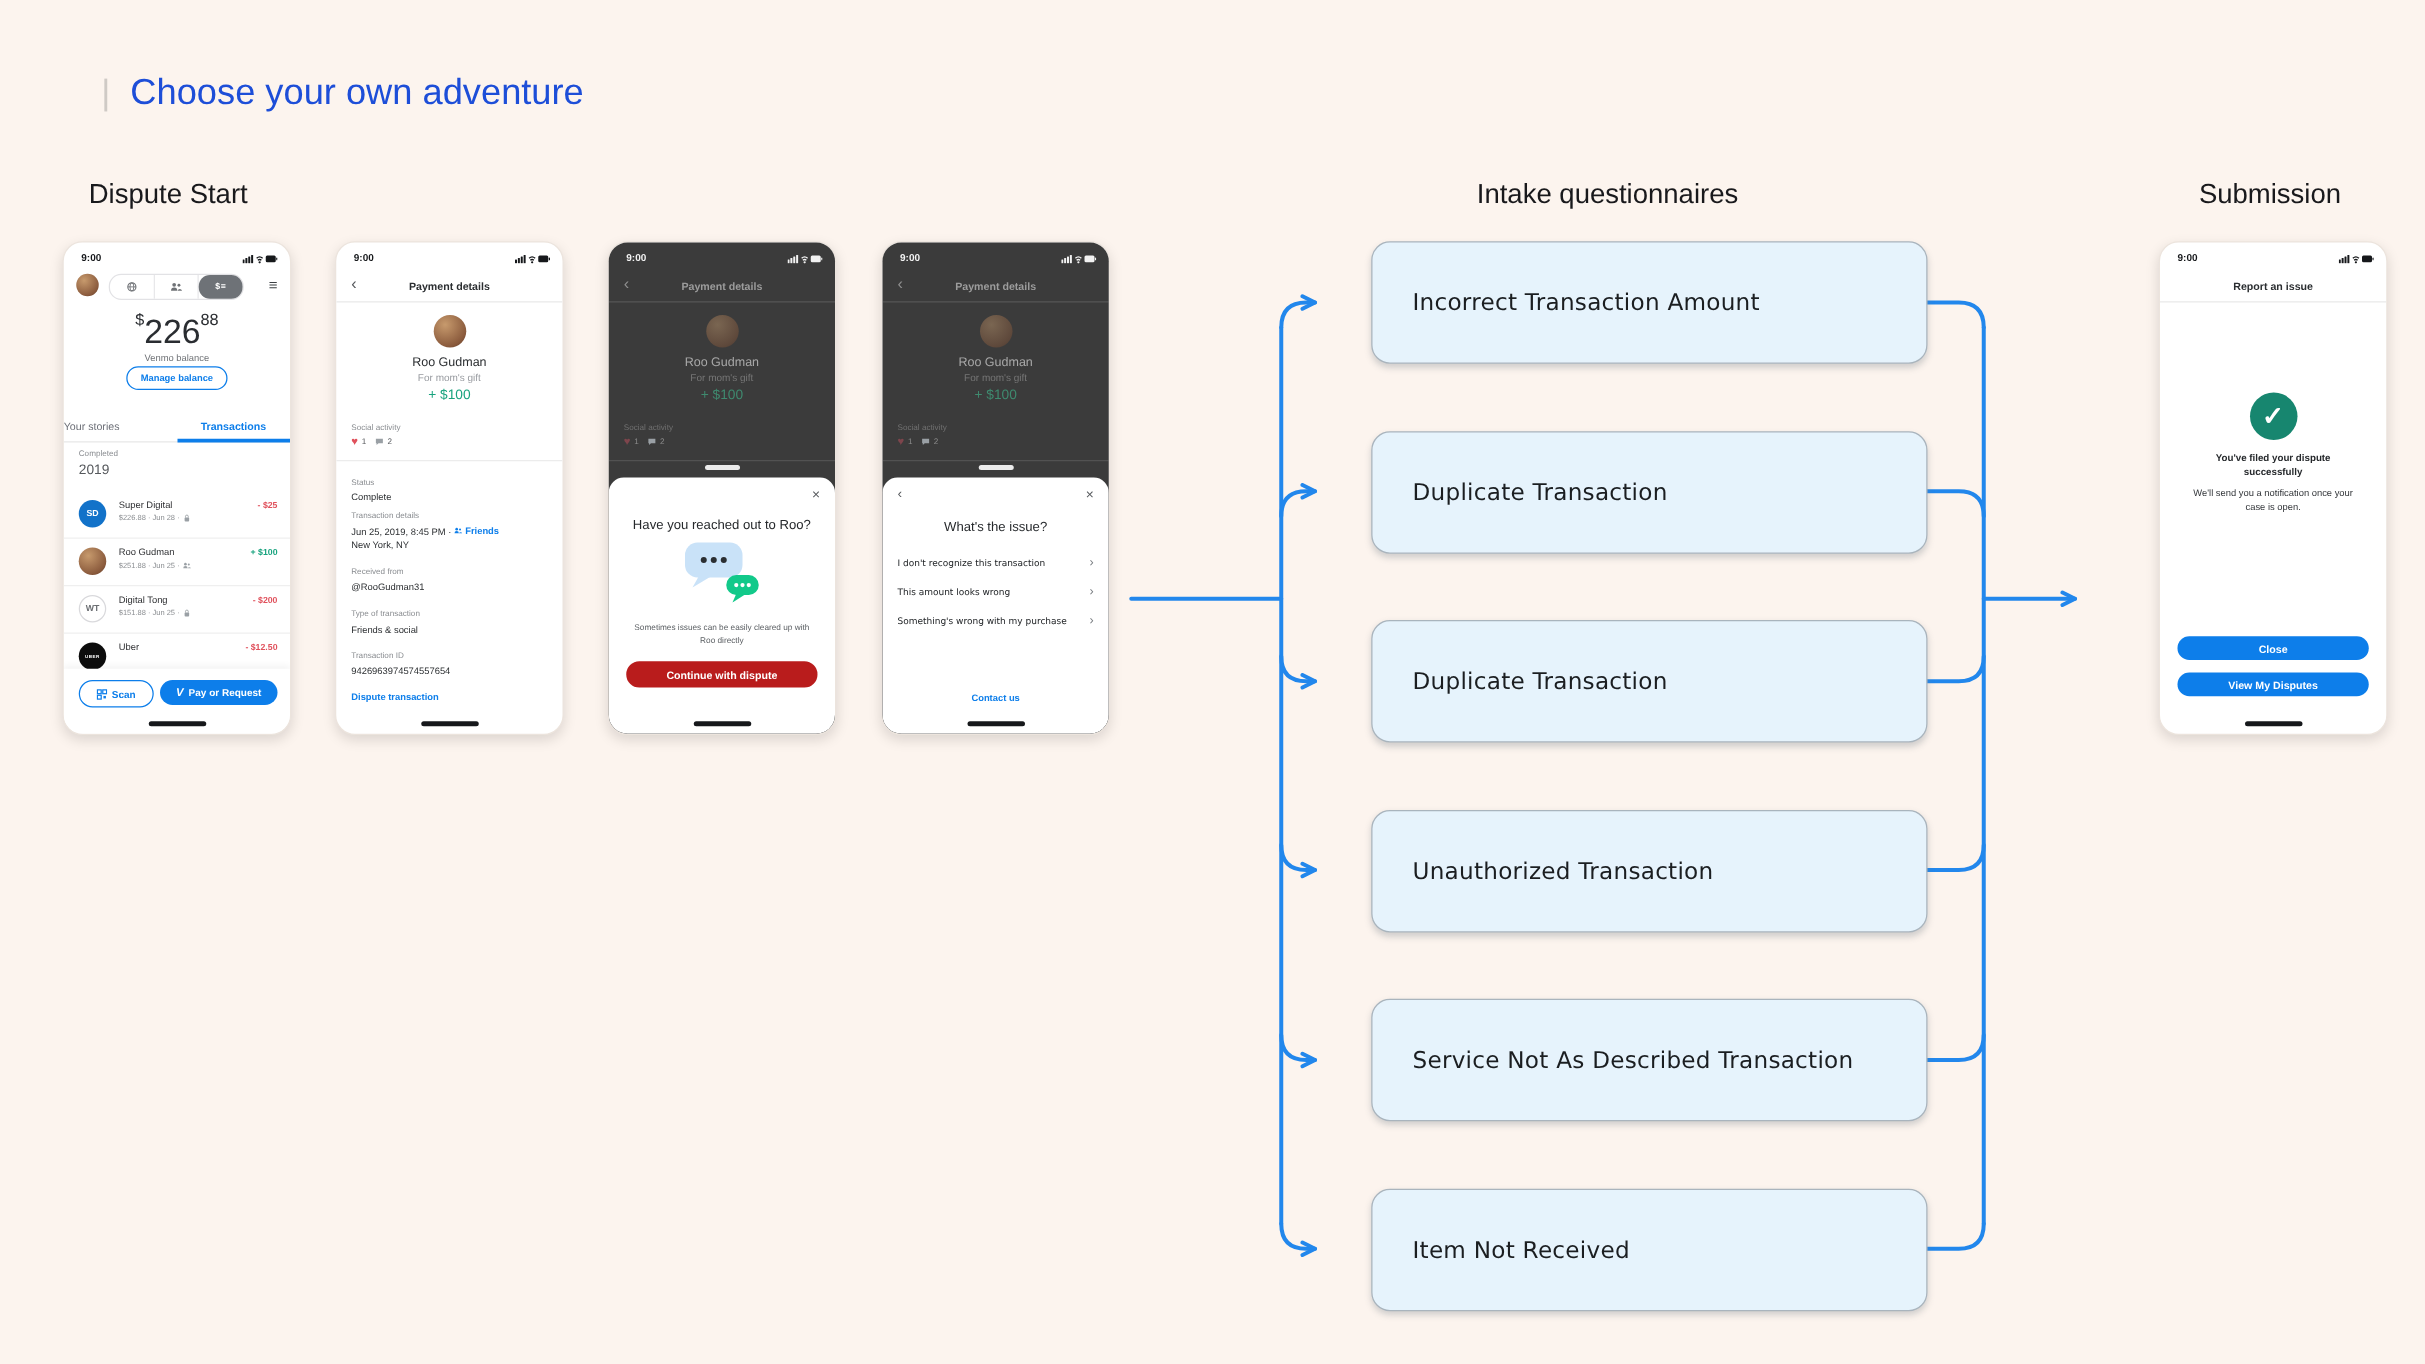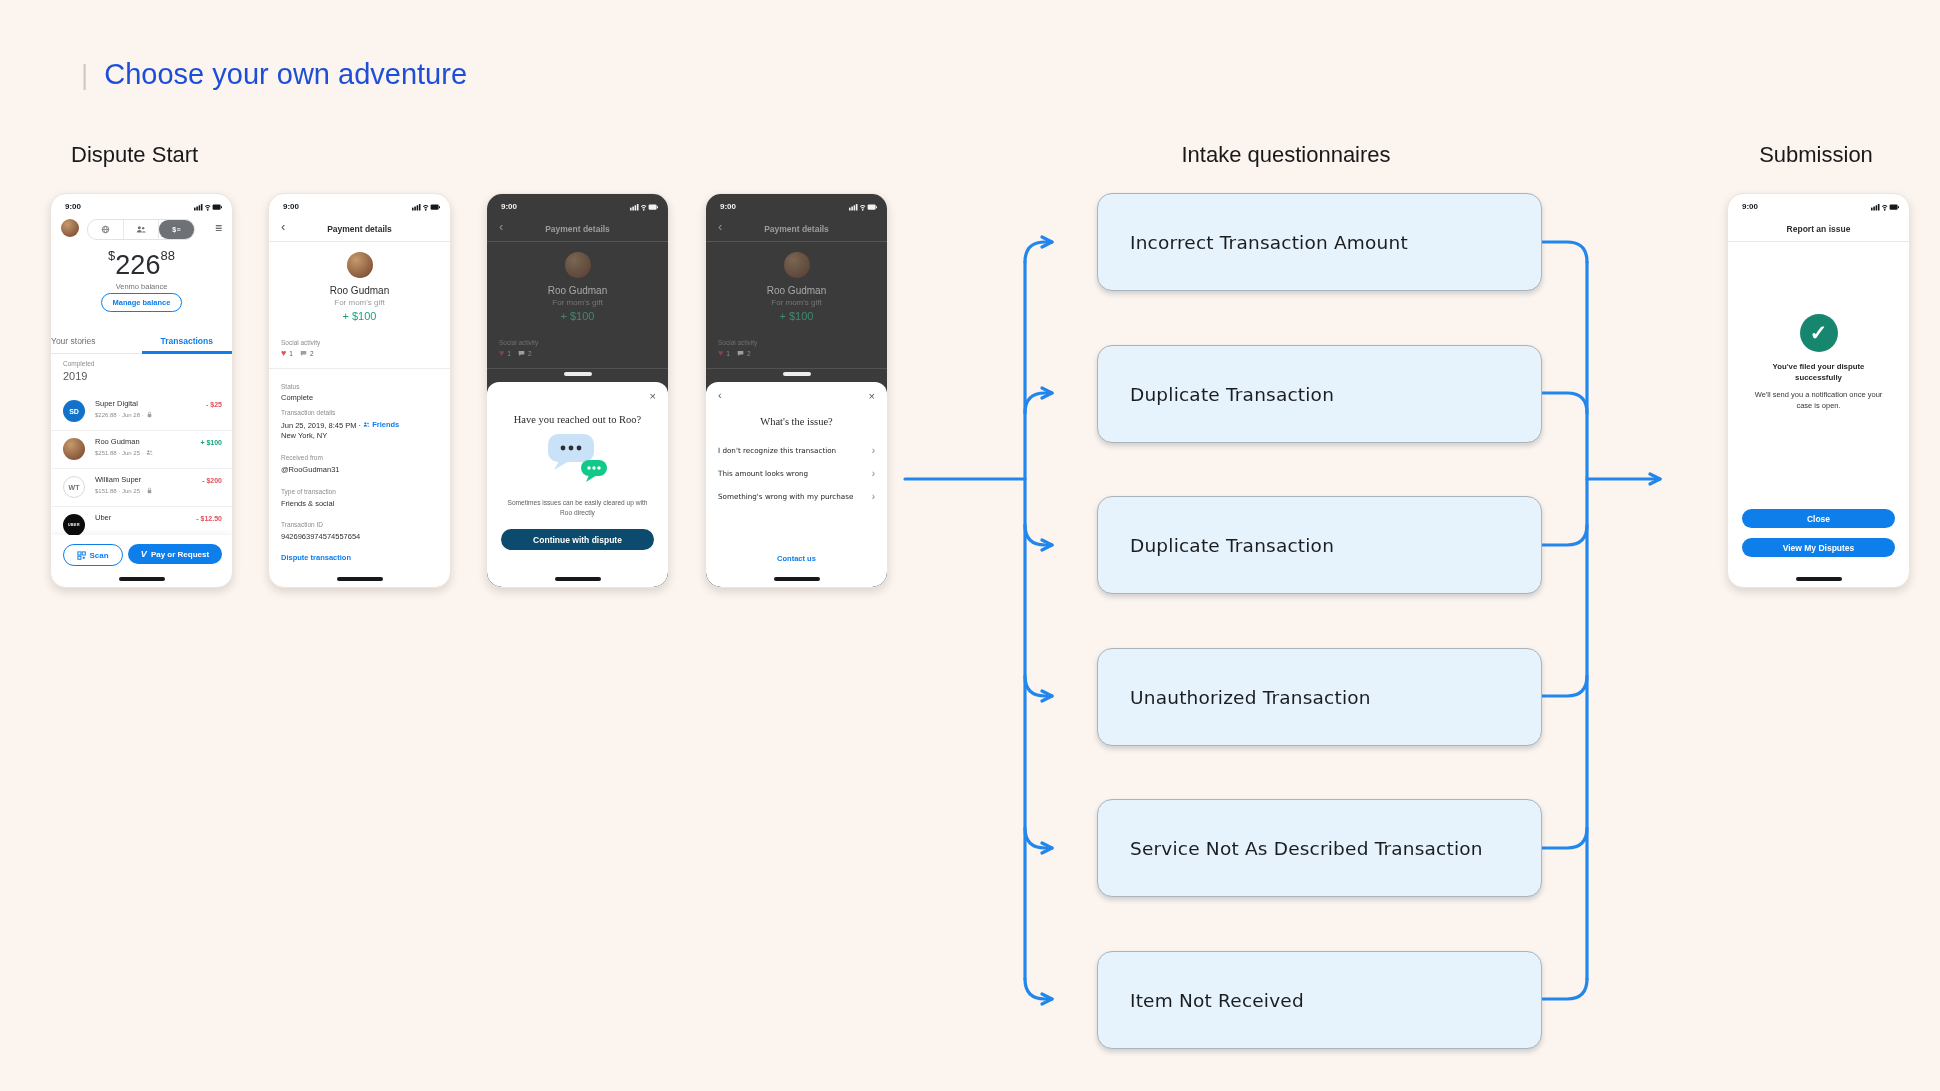--- a/index.html
+++ b/index.html
@@ -107,25 +107,25 @@
   .dim .pd-soc{color:#8c8c8c;}
   .dim .pd-heart{color:#7e454c;}
   .dim .pd-div{border-color:rgba(255,255,255,.12);}
 
   .handle{position:absolute;left:50%;transform:translateX(-50%);top:178px;width:28px;height:3.5px;
           border-radius:2px;background:#ececec;z-index:4;}
   .sheet{position:absolute;left:0;right:0;top:188px;bottom:0;background:#fff;
          border-radius:12px 12px 15px 15px;z-index:5;}
   .sh-close{position:absolute;right:12px;top:8px;font-size:11px;color:#55585c;}
   .sh-back{position:absolute;left:12px;top:7px;font-size:11px;color:#55585c;}
-  .sh-title{position:absolute;left:0;right:0;text-align:center;font-family:Liberation Serif, serif;
+  .sh-title{position:absolute;left:0;right:0;text-align:center;font-family:Liberation Sans, sans-serif;
             font-size:10.5px;color:#26292c;}
   .bubbles{position:absolute;left:50%;transform:translateX(-50%);top:50px;}
   .sh-sub{position:absolute;left:10%;right:10%;top:116px;text-align:center;font-size:6.6px;color:#5c6064;line-height:1.5;}
-  .sh-btn{position:absolute;left:8%;right:8%;height:21px;background:#0c4a6e;border-radius:11px;color:#fff;
+  .sh-btn{position:absolute;left:8%;right:8%;height:21px;background:#b91c1c;border-radius:11px;color:#fff;
           font-size:8.5px;font-weight:bold;display:flex;align-items:center;justify-content:center;}
   .opt{position:absolute;left:12px;right:12px;height:16px;display:flex;align-items:center;justify-content:space-between;}
   .opt .ot{font-family:"DejaVu Sans",sans-serif;font-size:7.2px;font-weight:500;color:#202326;}
   .opt .oc{color:#7d8185;font-size:10px;}
   .contact{position:absolute;left:0;right:0;top:172px;text-align:center;font-size:7.5px;font-weight:bold;color:#0d7eea;}
 
   
   .check-circle{position:absolute;left:50%;transform:translateX(-50%);top:120px;width:38px;height:38px;
                 border-radius:50%;background:#17866f;color:#fff;display:flex;align-items:center;justify-content:center;
                 font-size:21px;font-weight:bold;}
@@ -271,21 +271,21 @@
             <svg class="mic">
               <use href="#i-people"></use>
             </svg>
           </div>
         <div class="tamt pos">+ $100</div>
       </div>
       <div class="trow" style="top:274px">
         <div class="tava ring">
             <span>WT</span>
           </div>
-        <div class="tname">William Super</div>
+        <div class="tname">Digital Tong</div>
         <div class="tmeta">
             <span>$151.88 · Jun 25 ·</span>
             <svg class="mic">
               <use href="#i-lock"></use>
             </svg>
           </div>
         <div class="tamt neg">- $200</div>
       </div>
       <div class="trow" style="top:312px;border-bottom:none">
         <div class="tava uber">

